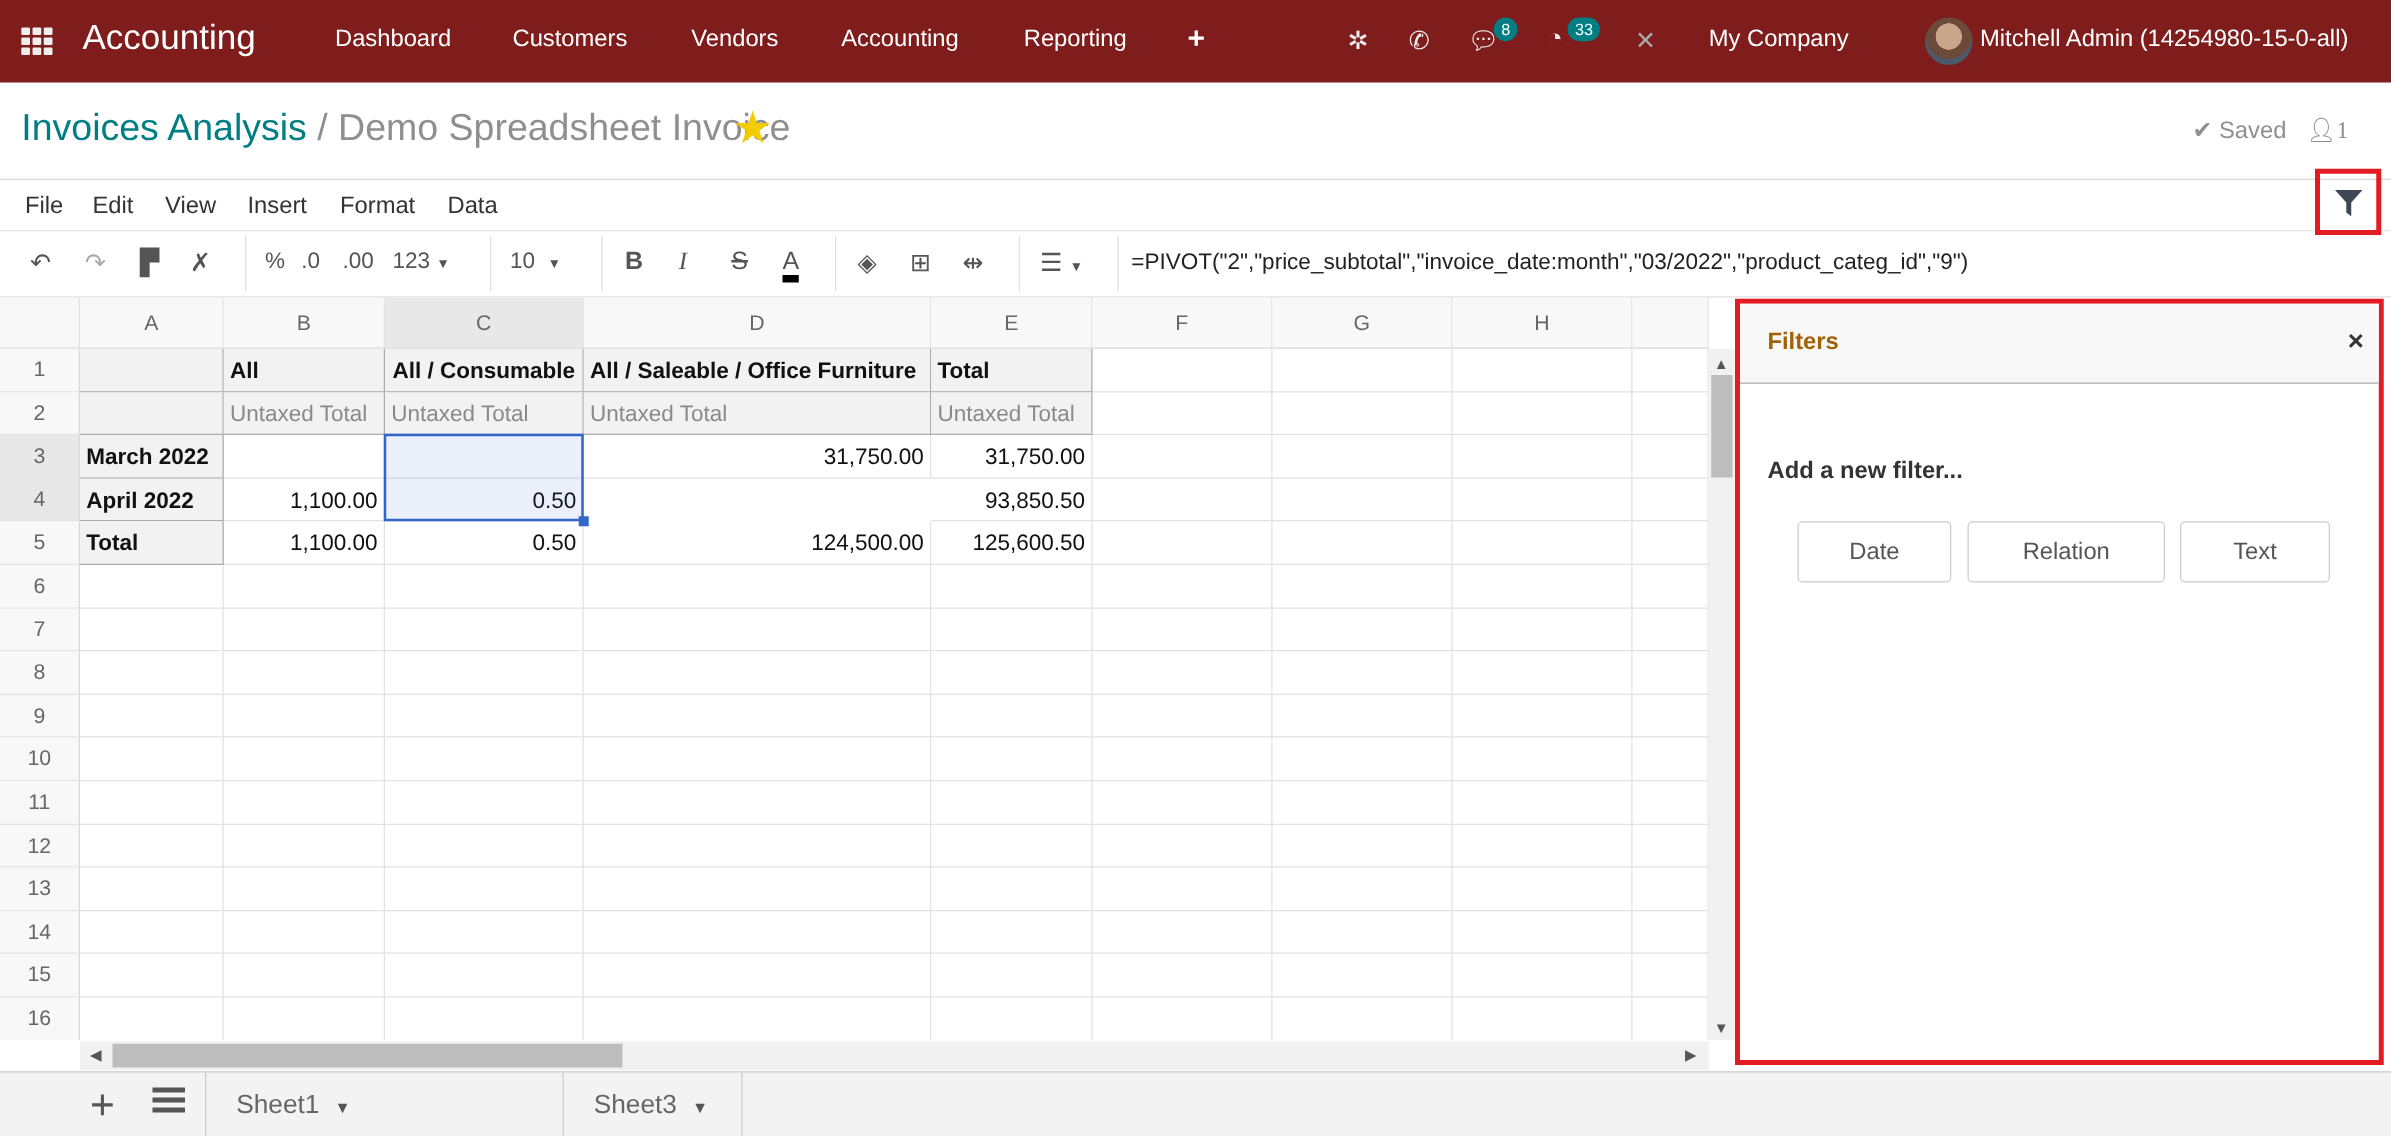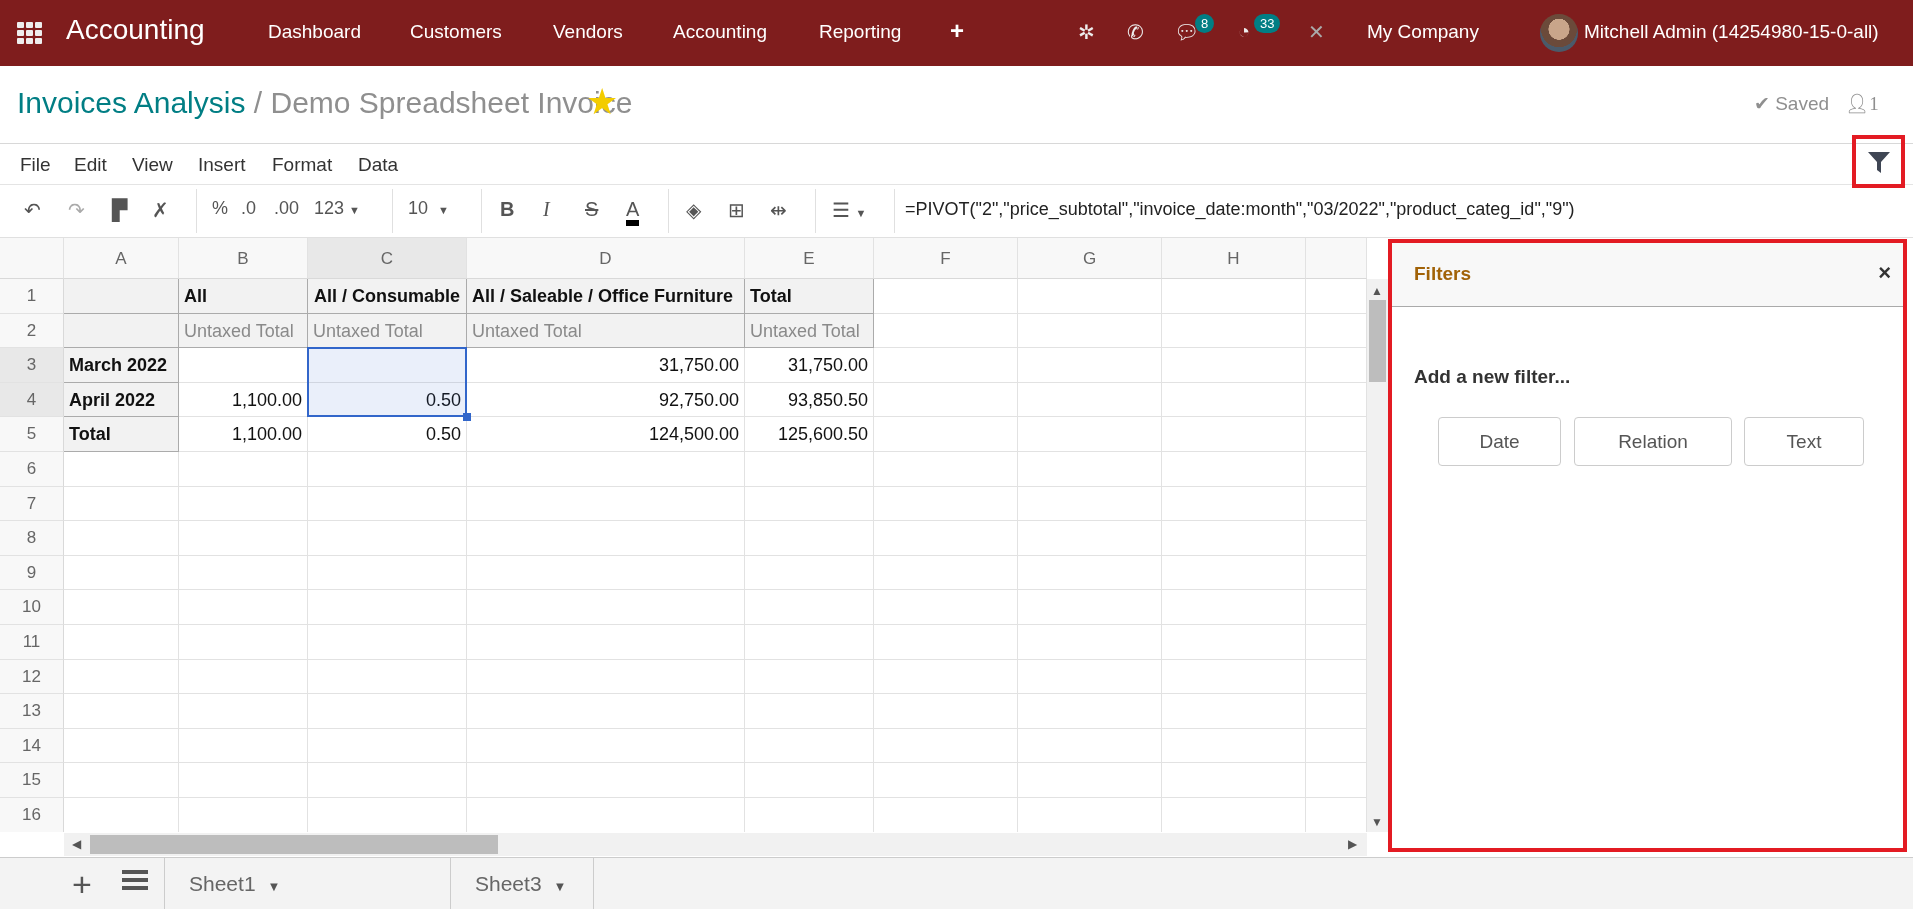--- a/index.html
+++ b/index.html
@@ -177,21 +177,20 @@
     <div class="cell r" style="left: 467px; top: 110.2px; width: 278px; height: 34.6px; line-height: 34.6px;">31,750.00</div>
     <div class="cell r" style="left: 745px; top: 110.2px; width: 129px; height: 34.6px; line-height: 34.6px;">31,750.00</div>
     <div class="cell" style="left: 874px; top: 110.2px; width: 144px; height: 34.6px; line-height: 34.6px;"></div>
     <div class="cell" style="left: 1018px; top: 110.2px; width: 144px; height: 34.6px; line-height: 34.6px;"></div>
     <div class="cell" style="left: 1162px; top: 110.2px; width: 144px; height: 34.6px; line-height: 34.6px;"></div>
     <div class="cell" style="left: 1306px; top: 110.2px; width: 61px; height: 34.6px; line-height: 34.6px;"></div>
     <div class="rowhdr" style="top: 144.8px; height: 34.6px; line-height: 34.6px; background: rgb(232, 232, 232);">4</div>
     <div class="cell hdr b" style="left: 64px; top: 144.8px; width: 115px; height: 34.6px; line-height: 34.6px;">April 2022</div>
     <div class="cell r" style="left: 179px; top: 144.8px; width: 129px; height: 34.6px; line-height: 34.6px;">1,100.00</div>
     <div class="cell r" style="left: 308px; top: 144.8px; width: 159px; height: 34.6px; line-height: 34.6px;">0.50</div>
-    <div class="cell r" style="left: 467px; top: 144.8px; width: 278px; height: 34.6px; line-height: 34.6px;">92,750.00</div>
     <div class="cell r" style="left: 745px; top: 144.8px; width: 129px; height: 34.6px; line-height: 34.6px;">93,850.50</div>
     <div class="cell" style="left: 874px; top: 144.8px; width: 144px; height: 34.6px; line-height: 34.6px;"></div>
     <div class="cell" style="left: 1018px; top: 144.8px; width: 144px; height: 34.6px; line-height: 34.6px;"></div>
     <div class="cell" style="left: 1162px; top: 144.8px; width: 144px; height: 34.6px; line-height: 34.6px;"></div>
     <div class="cell" style="left: 1306px; top: 144.8px; width: 61px; height: 34.6px; line-height: 34.6px;"></div>
     <div class="rowhdr" style="top: 179.4px; height: 34.6px; line-height: 34.6px;">5</div>
     <div class="cell hdr b" style="left: 64px; top: 179.4px; width: 115px; height: 34.6px; line-height: 34.6px;">Total</div>
     <div class="cell r" style="left: 179px; top: 179.4px; width: 129px; height: 34.6px; line-height: 34.6px;">1,100.00</div>
     <div class="cell r" style="left: 308px; top: 179.4px; width: 159px; height: 34.6px; line-height: 34.6px;">0.50</div>
     <div class="cell r" style="left: 467px; top: 179.4px; width: 278px; height: 34.6px; line-height: 34.6px;">124,500.00</div>

